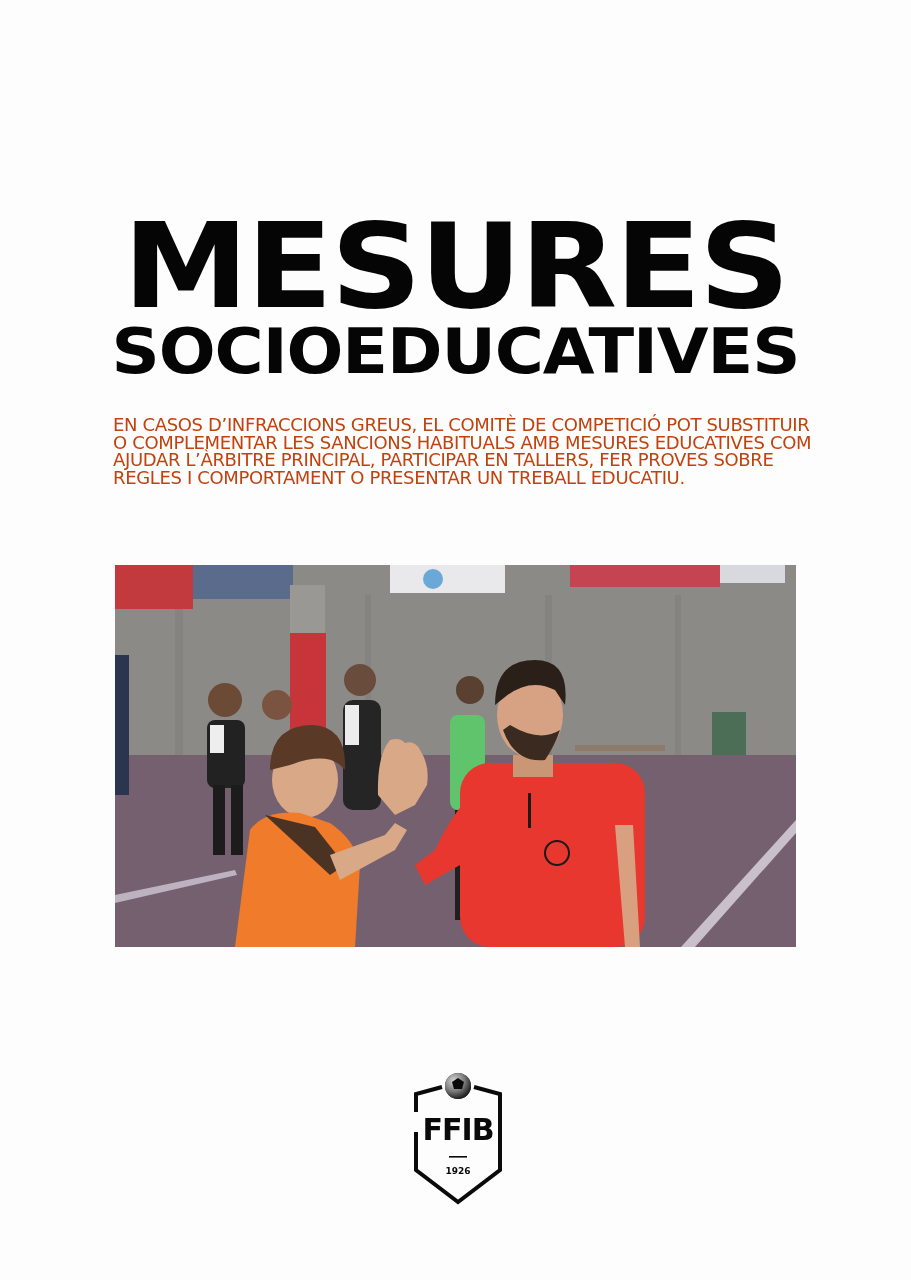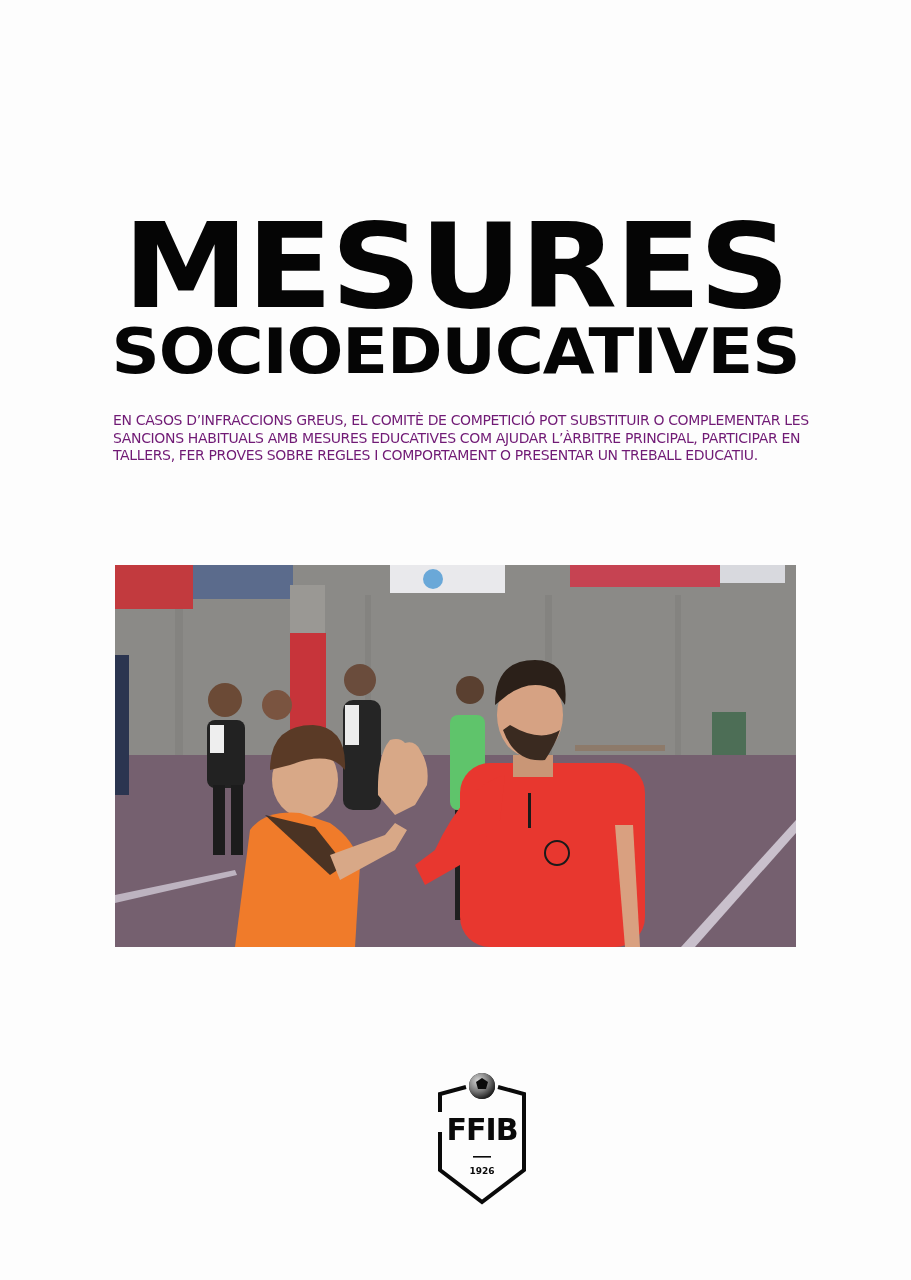--- a/index.html
+++ b/index.html
@@ -29,32 +29,32 @@
     font-weight: 900;
     font-size: 62px;
     letter-spacing: -1px;
     line-height: 1;
     transform: scaleX(1.08);
     color: #050505;
   }
   .body-text {
     position: absolute; left: 113px; top: 398px; width: 700px;
     font-family: "DejaVu Sans", sans-serif;
-    font-size: 14px;
+    font-size: 18px;
     line-height: 17.5px;
-    color: #701a75;
+    color: #c2410c;
     letter-spacing: -0.35px;
   }
   .photo {
     position: absolute; left: 115px; top: 565px; width: 681px; height: 382px;
     overflow: hidden;
     background: linear-gradient(#8c8a86 0%, #8a8986 48%, #7d6c7a 52%, #735a70 100%);
   }
   .logo {
-    position: absolute; left: 436px; top: 1072px; width: 92px; height: 134px;
+    position: absolute; left: 412px; top: 1072px; width: 92px; height: 134px;
   }
 </style>
 </head>
 <body>
 
 <div>
 
   <h1 class="title-1">MESURES</h1>
   <h2 class="title-2">SOCIOEDUCATIVES</h2>
 

